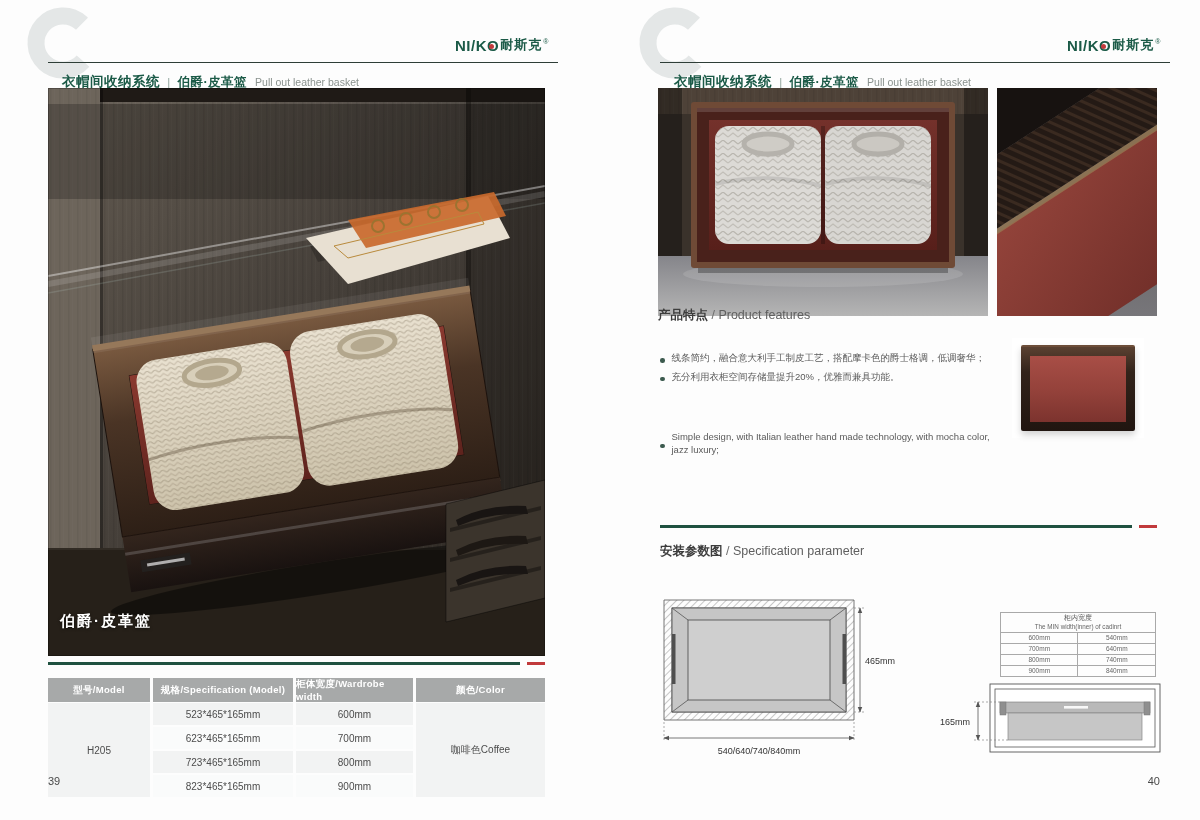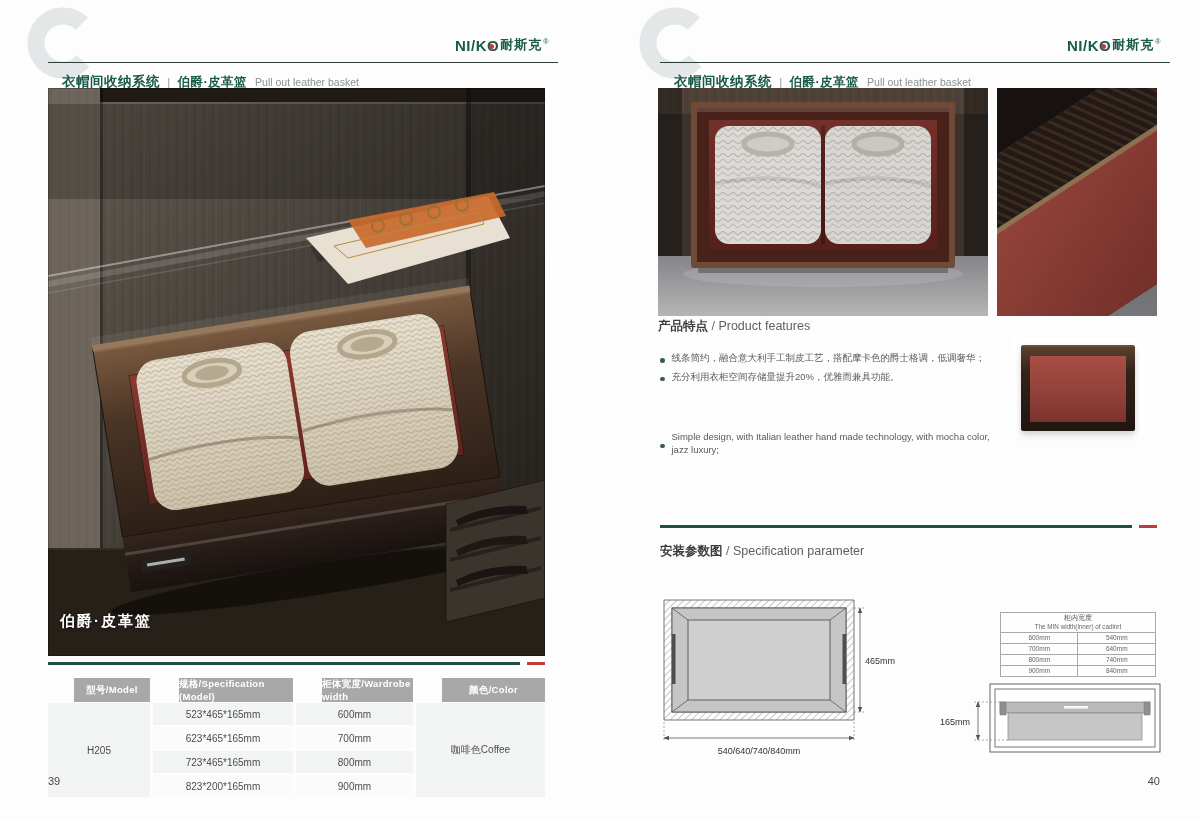--- a/index.html
+++ b/index.html
@@ -29,21 +29,21 @@
 
   
   .photo-main { position:absolute; left:48px; top:88px; width:497px; height:568px; overflow:hidden; background:#3a332d; }
   .photo-caption { position:absolute; left:60px; top:612px; color:#fff; font-size:15px;
     font-weight:700; letter-spacing:2px; text-shadow:0 1px 3px rgba(0,0,0,.6); z-index:5; }
 
   
   .spec-table { position:absolute; left:48px; top:678px; width:497px; font-size:10px; color:#4c4c4c; }
   .thead { display:grid; grid-template-columns:102px 140px 117px 1fr; column-gap:3px; height:23px; margin-bottom:2px; }
   .thead .hcell { background:#a7a9a9; color:#fff; font-size:9.5px; font-weight:600;
-    display:flex; align-items:center; justify-content:center; letter-spacing:.3px;margin-left:26px; }
+    display:flex; align-items:center; justify-content:center; letter-spacing:.3px; }
   .tbody { display:grid; grid-template-columns:102px 140px 117px 1fr; grid-template-rows:repeat(4,22px); gap:2px 3px; }
   .cell { background:#f2f3f3; display:flex; align-items:center; justify-content:center; }
   .cell.alt { background:#fafbfb; }
   .cell.model { grid-column:1; grid-row:1/5; }
   .cell.colorc { grid-column:4; grid-row:1/5; }
   .col-spec { grid-column:2; } .col-width { grid-column:3; }
   .row-0 { grid-row:1; } .row-1 { grid-row:2; } .row-2 { grid-row:3; } .row-3 { grid-row:4; }
 
   .pnum { position:absolute; top:775px; font-size:11px; color:#4a4a4a; }
 
@@ -218,21 +218,21 @@
     <div class="hcell">颜色/Color</div>
   </div>
   <div class="tbody">
     <div class="cell model">H205</div>
     <div class="cell col-spec row-0">523*465*165mm</div>
     <div class="cell col-width row-0">600mm</div>
     <div class="cell alt col-spec row-1">623*465*165mm</div>
     <div class="cell alt col-width row-1">700mm</div>
     <div class="cell col-spec row-2">723*465*165mm</div>
     <div class="cell col-width row-2">800mm</div>
-    <div class="cell alt col-spec row-3">823*200*165mm</div>
+    <div class="cell alt col-spec row-3">823*465*165mm</div>
     <div class="cell alt col-width row-3">900mm</div>
     <div class="cell colorc">咖啡色Coffee</div>
   </div>
 </div>
 
 <div class="pnum" style="left:48px;">39</div>
 
 <svg class="c-mark" style="left:638px;" width="74" height="74">
   <circle cx="37" cy="37" r="27" fill="none" stroke="#e4e7e7" stroke-width="17" stroke-dasharray="128 42" transform="rotate(42 37 37)"></circle>
 </svg>
@@ -310,21 +310,21 @@
     <rect width="160" height="228" fill="url(#gbg)"></rect>
     <g transform="rotate(-33 80 110)">
       <rect x="-60" y="96" width="300" height="130" fill="url(#red3)"></rect>
       <rect x="-60" y="92" width="300" height="5" fill="#9a7a52" opacity=".75"></rect>
       <rect x="-60" y="30" width="300" height="62" fill="url(#ribs)"></rect>
       <rect x="-60" y="-60" width="300" height="90" fill="#171210"></rect>
     </g>
   </svg>
 </div>
 
-<div class="sec-head" style="left:658px; top:318px;">
+<div class="sec-head" style="left:658px; top:307px;">
   <span class="cn">产品特点</span><span class="sep"> / </span><span class="en">Product features</span>
 </div>
 
 <ul class="bullets" style="left:658px; top:352px;">
   <li>
     <span class="dot"></span>
     <span class="txt">线条简约，融合意大利手工制皮工艺，搭配摩卡色的爵士格调，低调奢华；</span>
   </li>
   <li>
     <span class="dot"></span>

